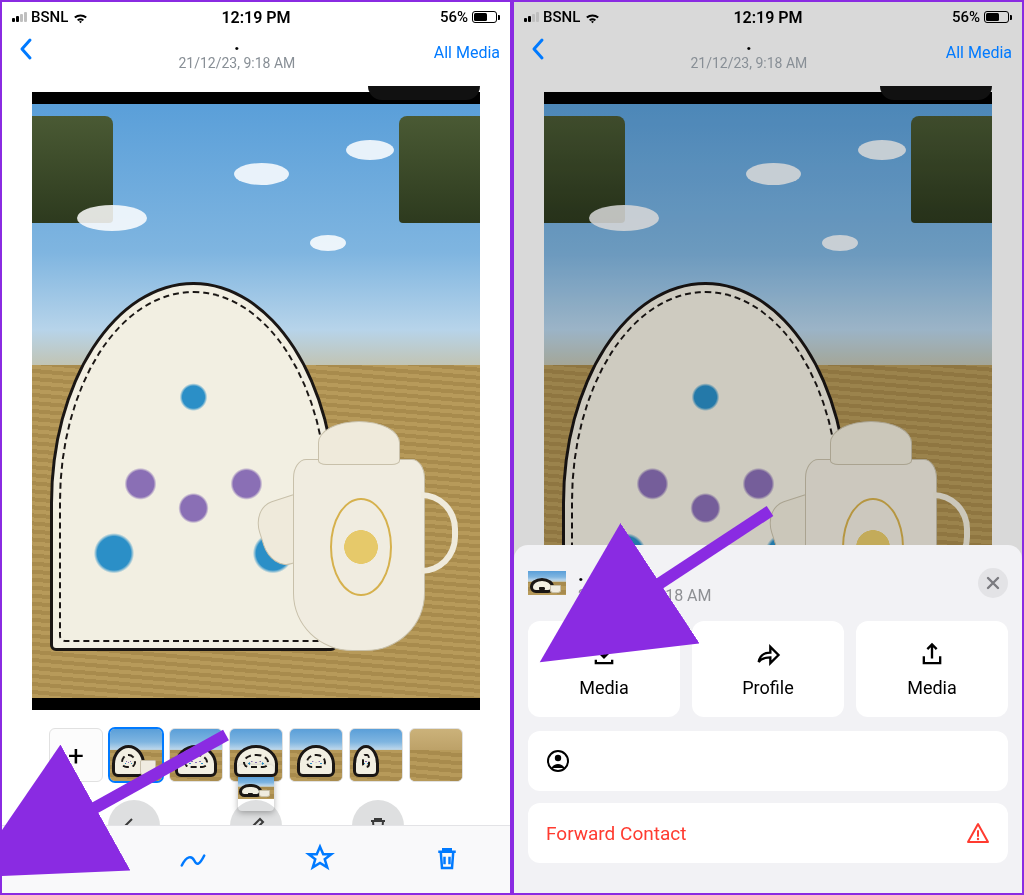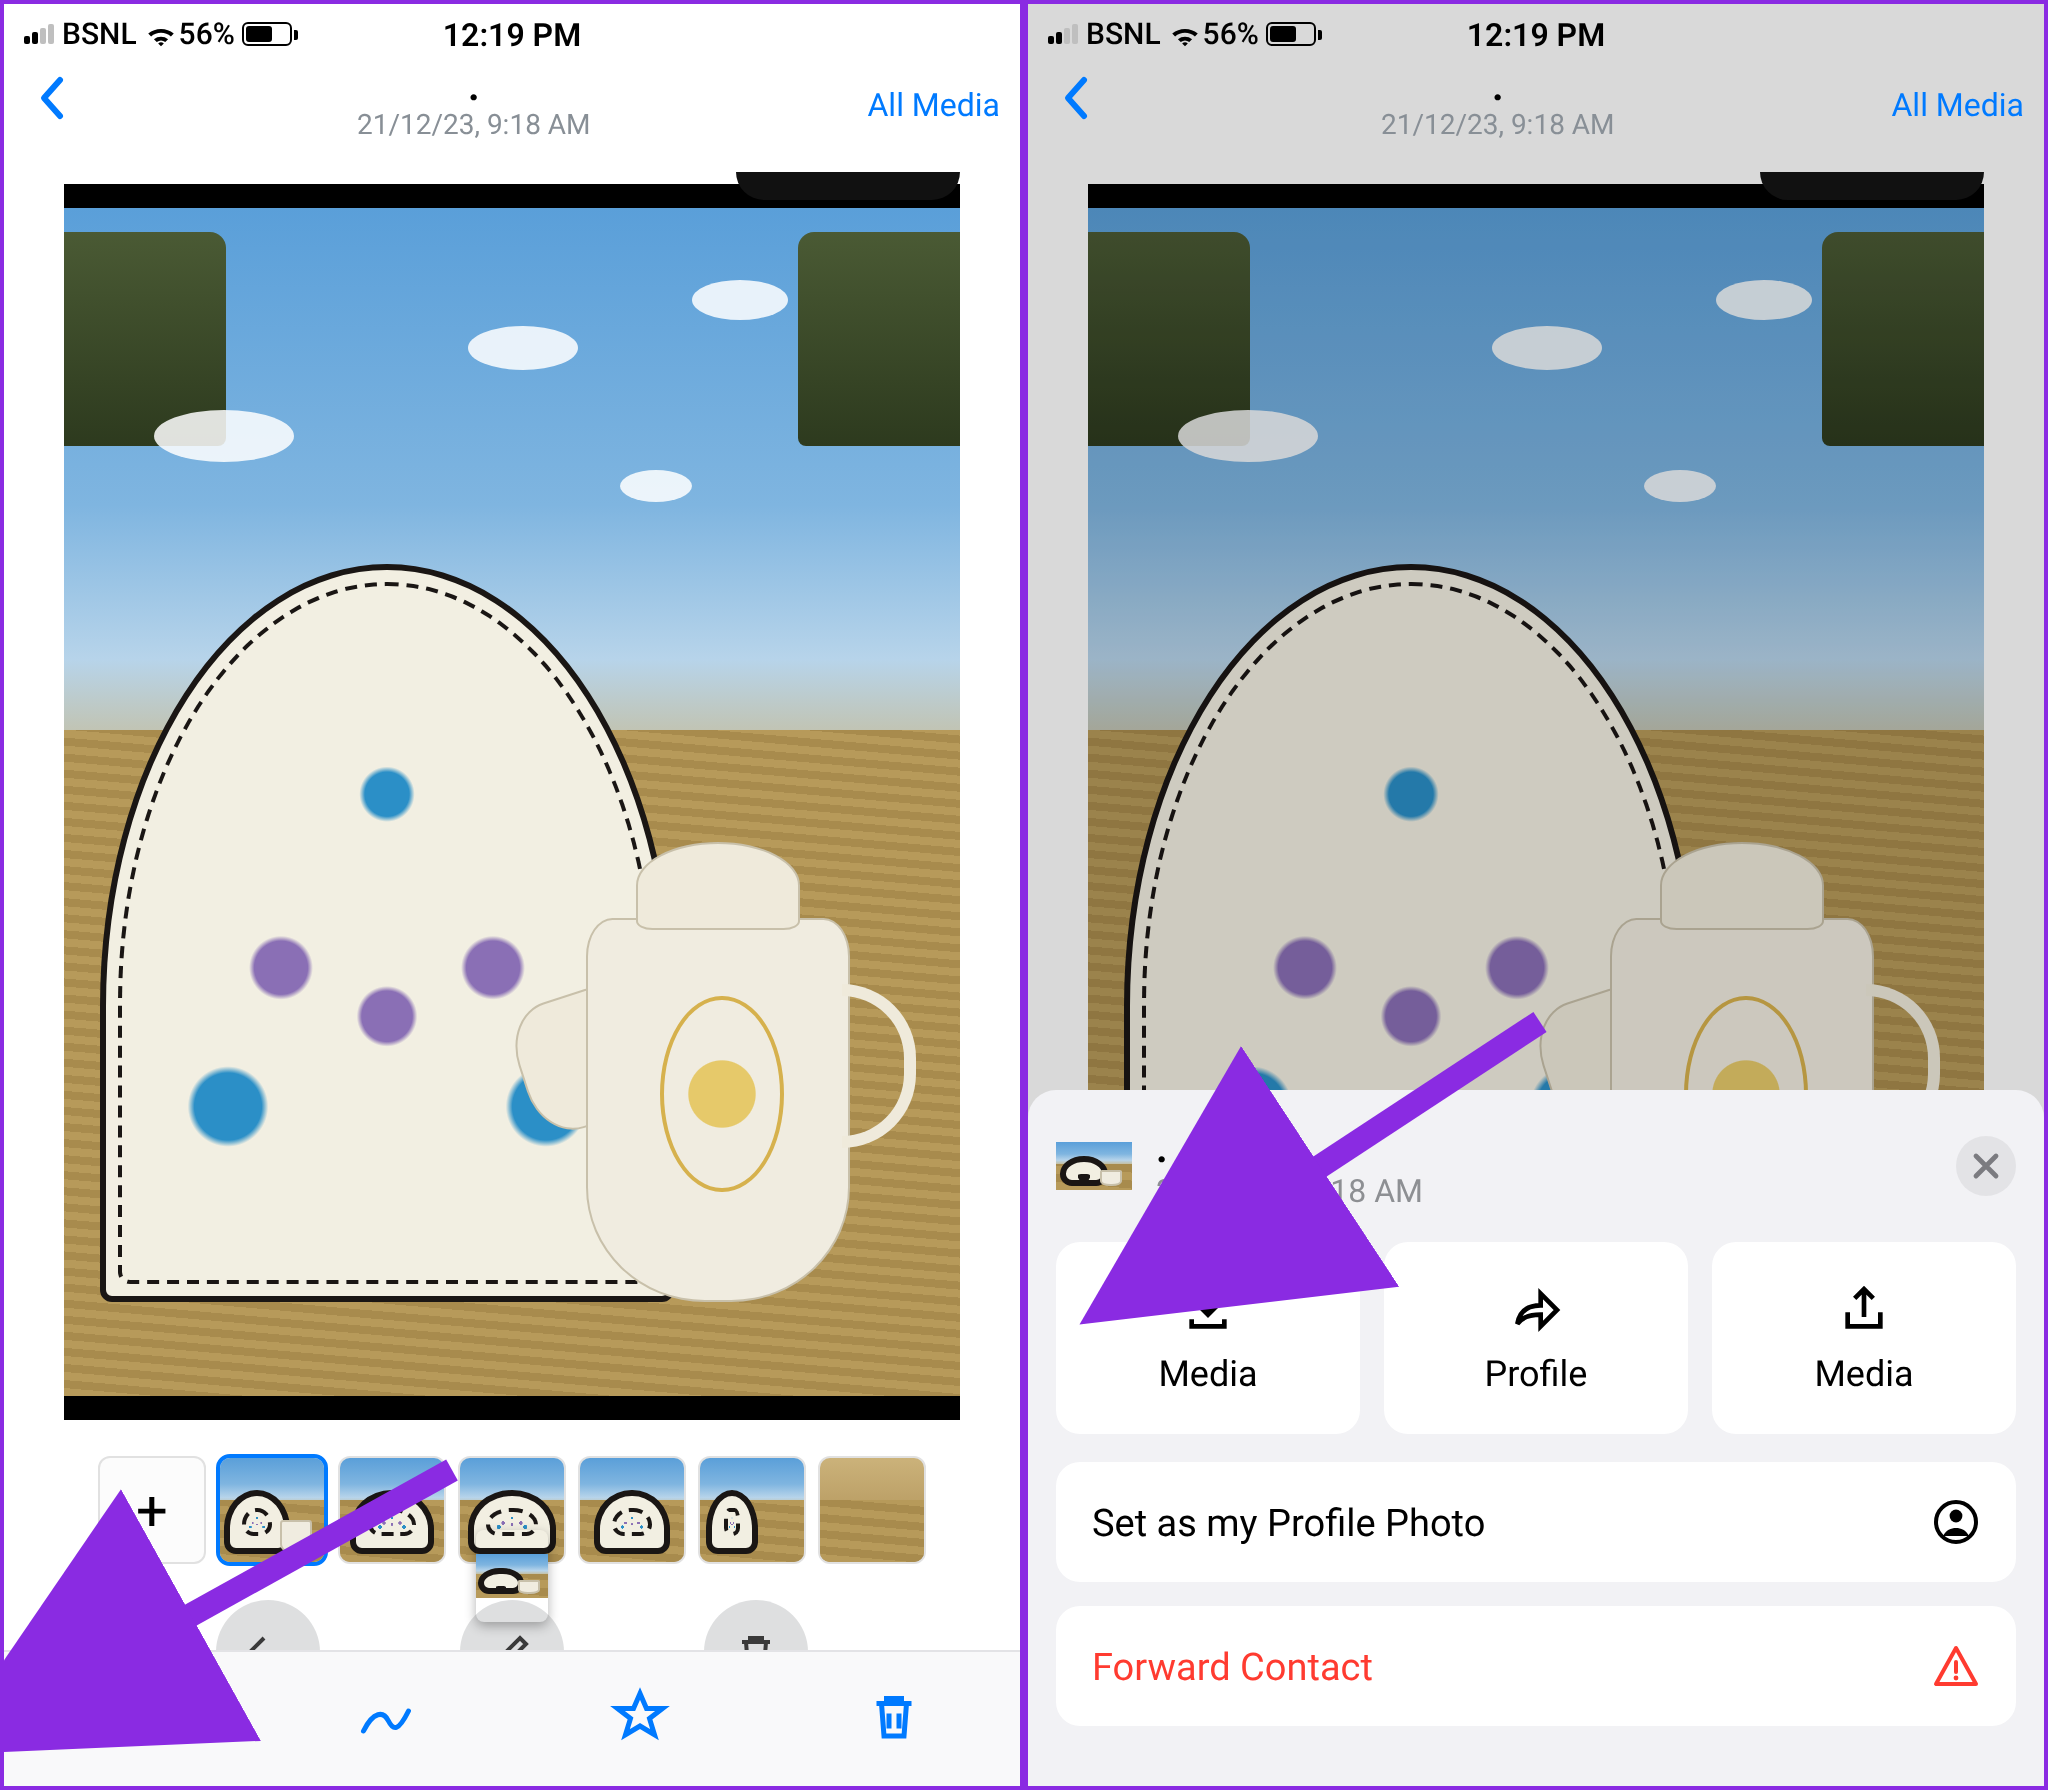--- a/index.html
+++ b/index.html
@@ -20,21 +20,21 @@
     overflow: hidden;
   }
   .phone.right .overlay-dim {
     position: absolute; inset: 0; background: rgba(0,0,0,0.15); z-index: 2;
   }
   
   .status-bar {
     height: 28px;
     display: flex;
     align-items: center;
-    justify-content: flex-start;
+    justify-content: space-between;
     padding: 2px 10px 0 10px;
     font-size: 15px;
     font-weight: 500;
     position: relative;
     z-index: 3;
   }
   .status-left { display: flex; align-items: center; gap: 4px; }
   .signal { display: inline-flex; align-items: flex-end; gap: 1px; }
   .signal span { width: 3px; background: #000; display: inline-block; border-radius: 1px; }
   .signal span.dim { background: #bfbfbf; }
@@ -463,21 +463,20 @@
       </div>
       <div class="action">
         <svg viewBox="0 0 24 24">
             <path d="M12 3v12M8 7l4-4 4 4M5 13v6h14v-6"></path>
           </svg>
         <span>Media</span>
       </div>
     </div>
 
     <div class="menu-item">
-      <span>Set as my Profile Photo</span>
       <svg viewBox="0 0 24 24">
           <circle cx="12" cy="12" r="10" stroke="#000" stroke-width="2" fill="none"></circle>
           <circle cx="12" cy="9" r="3.2" fill="#000"></circle>
           <path d="M5.5 19c1.5-3 4-4 6.5-4s5 1 6.5 4" fill="#000"></path>
         </svg>
     </div>
 
     <div class="menu-item red">
       <span>Forward Contact</span>
       <svg viewBox="0 0 24 24">

